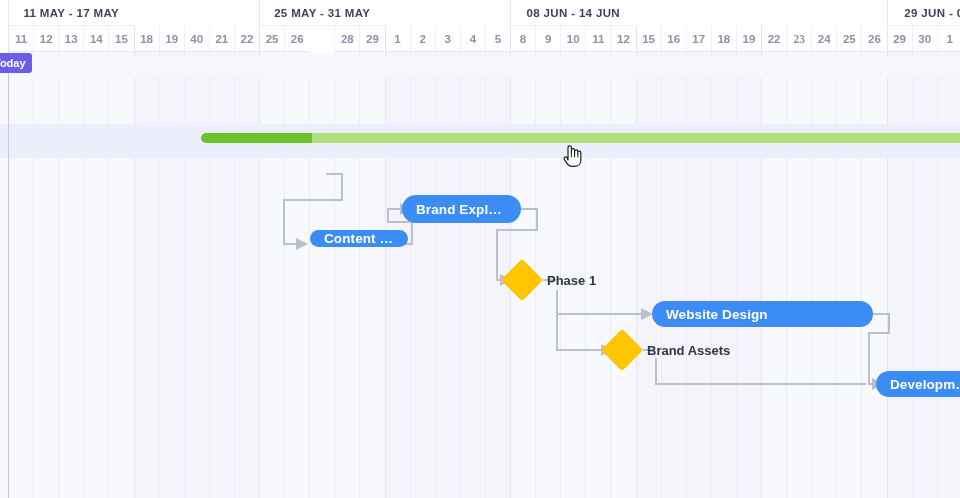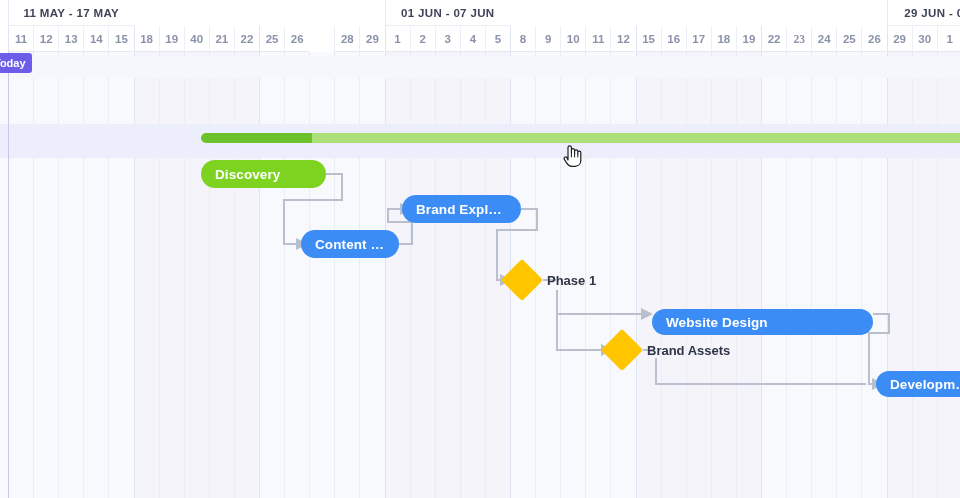--- a/index.html
+++ b/index.html
@@ -153,54 +153,52 @@
 
     <path d="M873,314 L889,314 L889,333 L869,333 L869,384 L872,384"></path>
     <polygon points="872,378 884,384 872,390"></polygon>
 
     <path d="M656,358 L656,384 L866,384"></path>
   </svg>
 
   <div class="today-line" style="left:8px;"></div>
   <div class="today-badge" style="left:-12px;">Today</div>
 
-  <div class="bar green" style="left:201px;top:160px;width:125px;height:28px;">
-    <span class="bar-label">Discovery</span>
-  </div>
-
-  <div class="bar blue" style="left:301px;top:230px;width:98px;height:28px;">
+
+  <div class="bar blue" style="left:310px;top:230px;width:98px;height:17px;">
     <span class="bar-label">Content Re...</span>
   </div>
 
   <div class="bar blue" style="left:402px;top:195px;width:119px;height:28px;">
     <span class="bar-label">Brand Explorati...</span>
   </div>
 
   <div class="milestone" style="left:507px;top:265px;width:30px;height:30px;">
     <div class="dia"></div>
     <span class="ms-label">Phase 1</span>
   </div>
 
-  <div class="bar blue" style="left:652px;top:301px;width:221px;height:26px;margin-top:8px;">
+  <div class="bar blue" style="left:652px;top:301px;width:221px;height:26px;">
     <span class="bar-label">Website Design</span>
   </div>
 
   <div class="milestone" style="left:607px;top:335px;width:30px;height:30px;">
     <div class="dia"></div>
     <span class="ms-label">Brand Assets</span>
   </div>
 
   <div class="bar blue" style="left:876px;top:371px;width:110px;height:26px;">
     <span class="bar-label">Development</span>
   </div>
 
   <div class="header">
     <div class="hdr-weeks" id="wkRow">
         <div class="wk-cell" style="left: 8px; width: 125.5px;">11 MAY - 17 MAY</div>
-        <div class="wk-cell" style="left: 384.5px; width: 125.5px;">01 JUN - 07 JUN</div>
+        <div class="wk-cell" style="left: 259px; width: 125.5px;">25 MAY - 31 MAY</div>
+        <div class="wk-cell" style="left: 510px; width: 125.5px;">08 JUN - 14 JUN</div>
         <div class="wk-cell" style="left: 886.5px; width: 100.4px;">29 JUN - 05</div>
       </div>
     <div class="hdr-days" id="dayRow">
         <div class="day-cell wstart" style="left: 8px; width: 25.1px;">11</div>
         <div class="day-cell" style="left: 33.1px; width: 25.1px;">12</div>
         <div class="day-cell" style="left: 58.2px; width: 25.1px;">13</div>
         <div class="day-cell" style="left: 83.3px; width: 25.1px;">14</div>
         <div class="day-cell" style="left: 108.4px; width: 25.1px;">15</div>
         <div class="day-cell wstart" style="left: 133.5px; width: 25.1px;">18</div>
         <div class="day-cell" style="left: 158.6px; width: 25.1px;">19</div>

